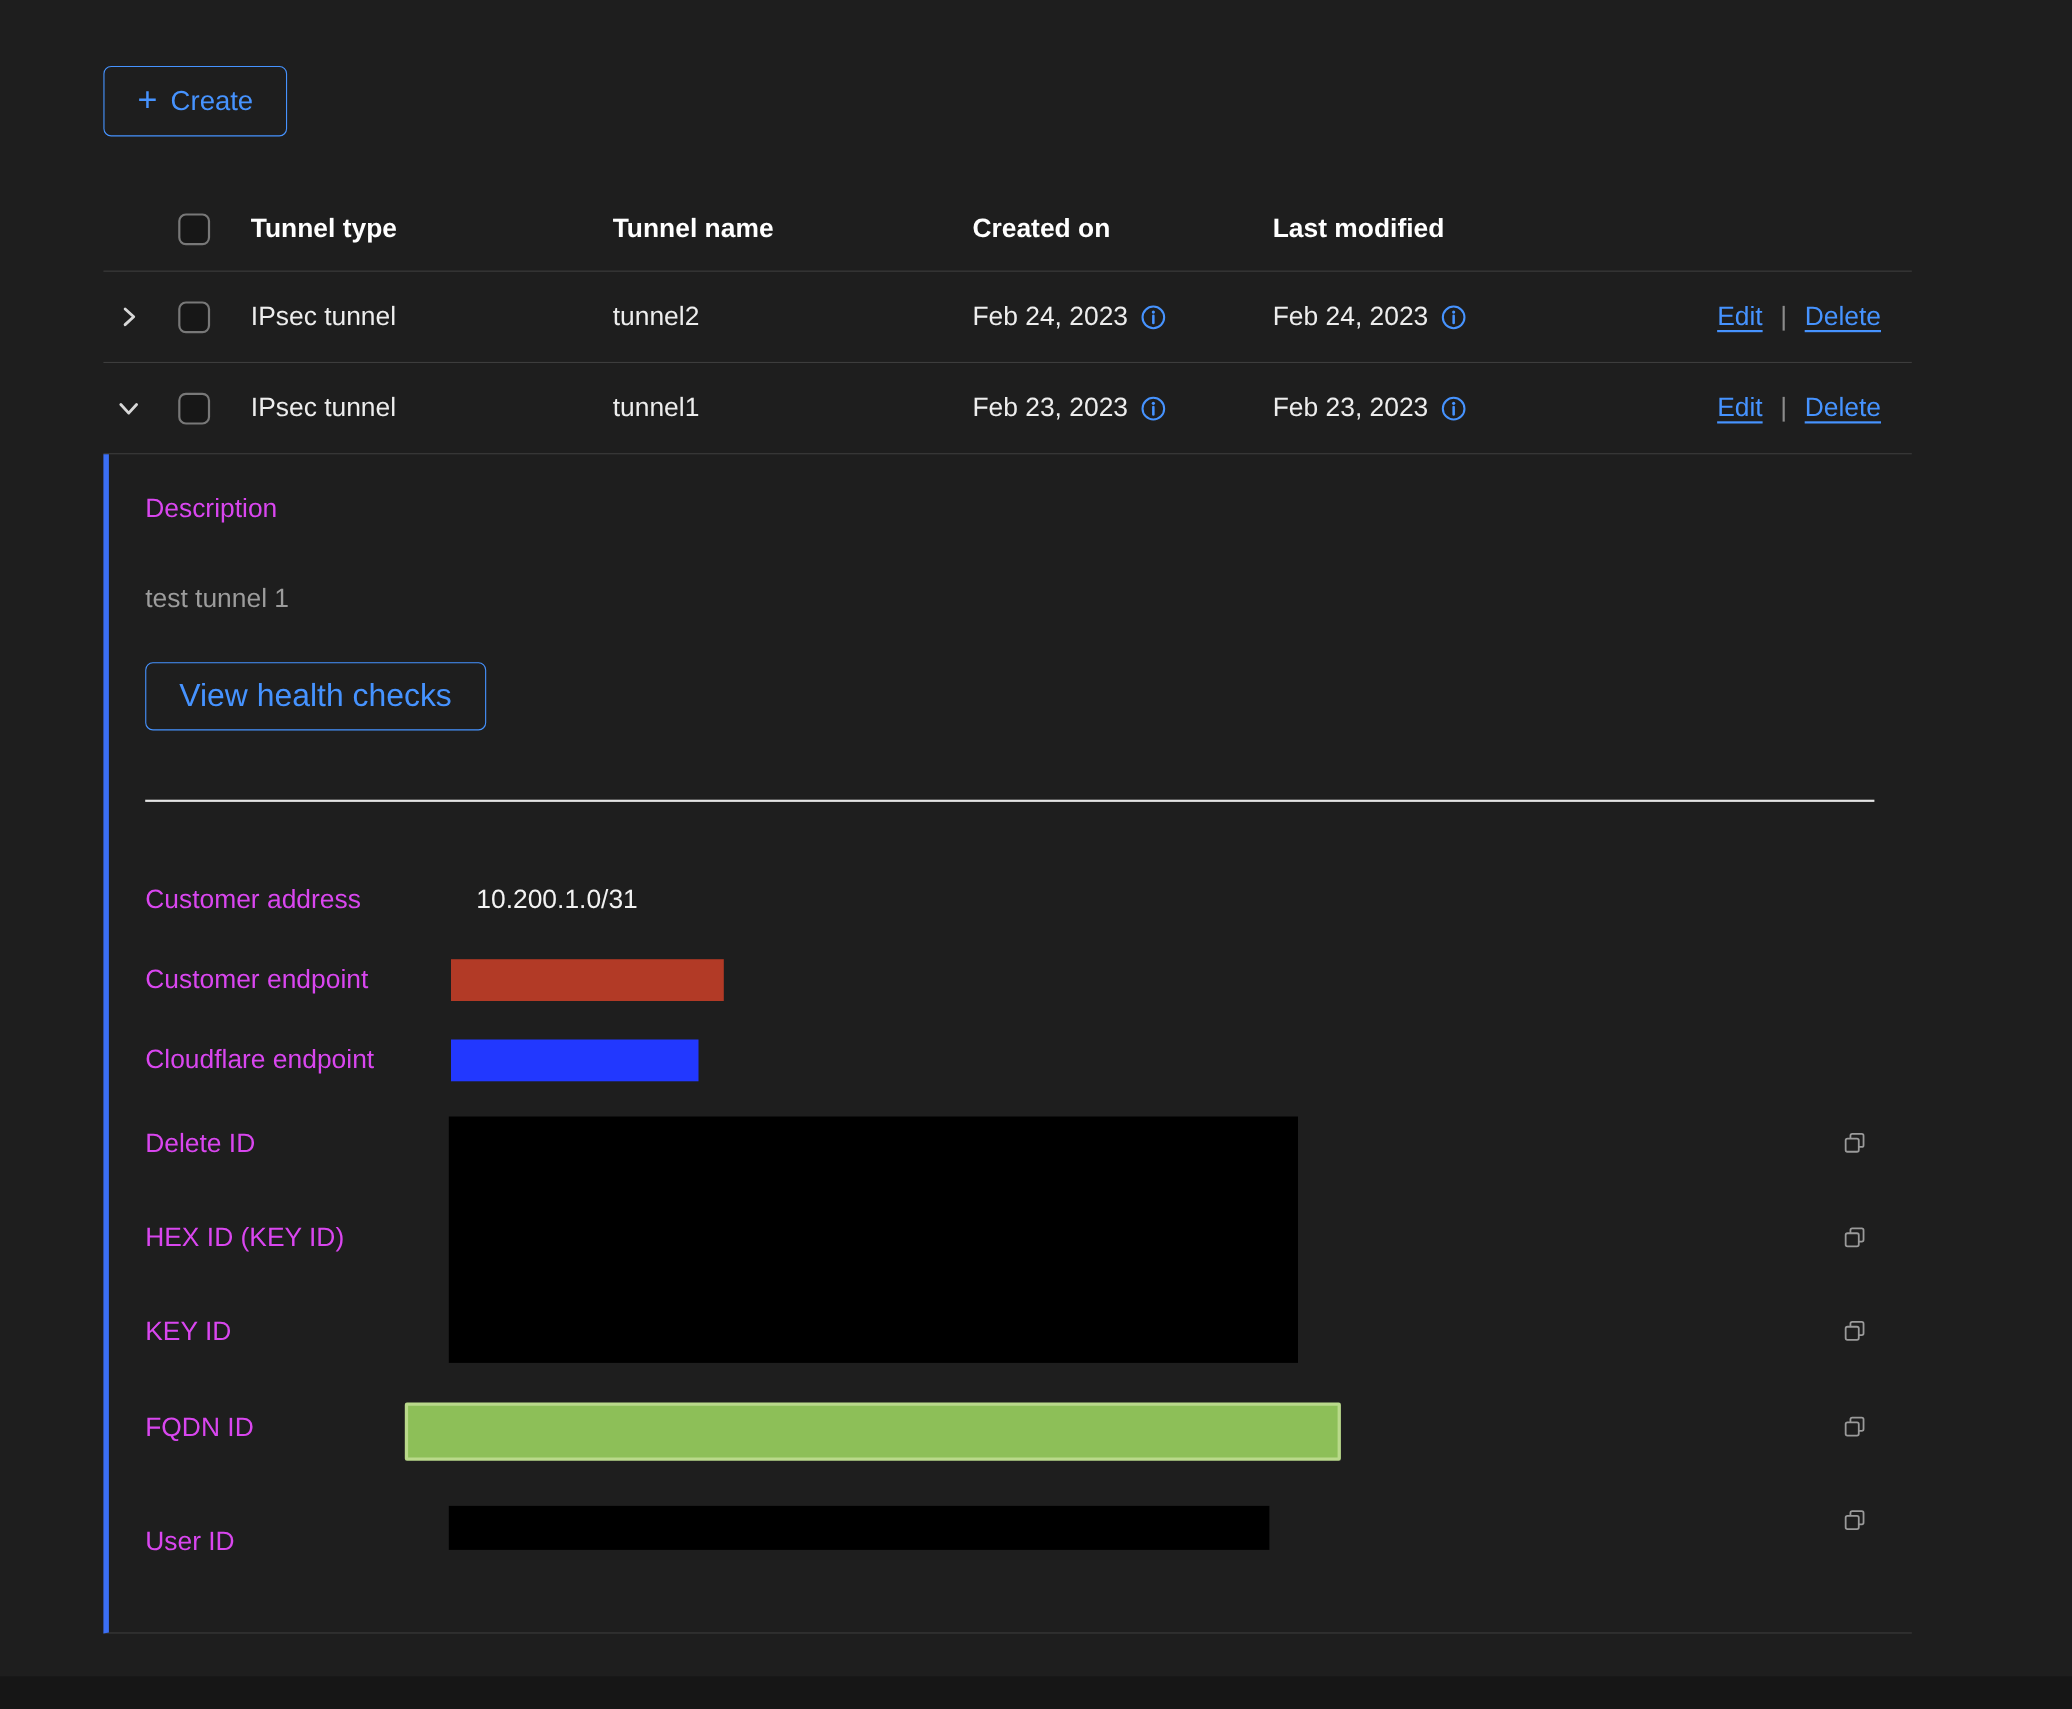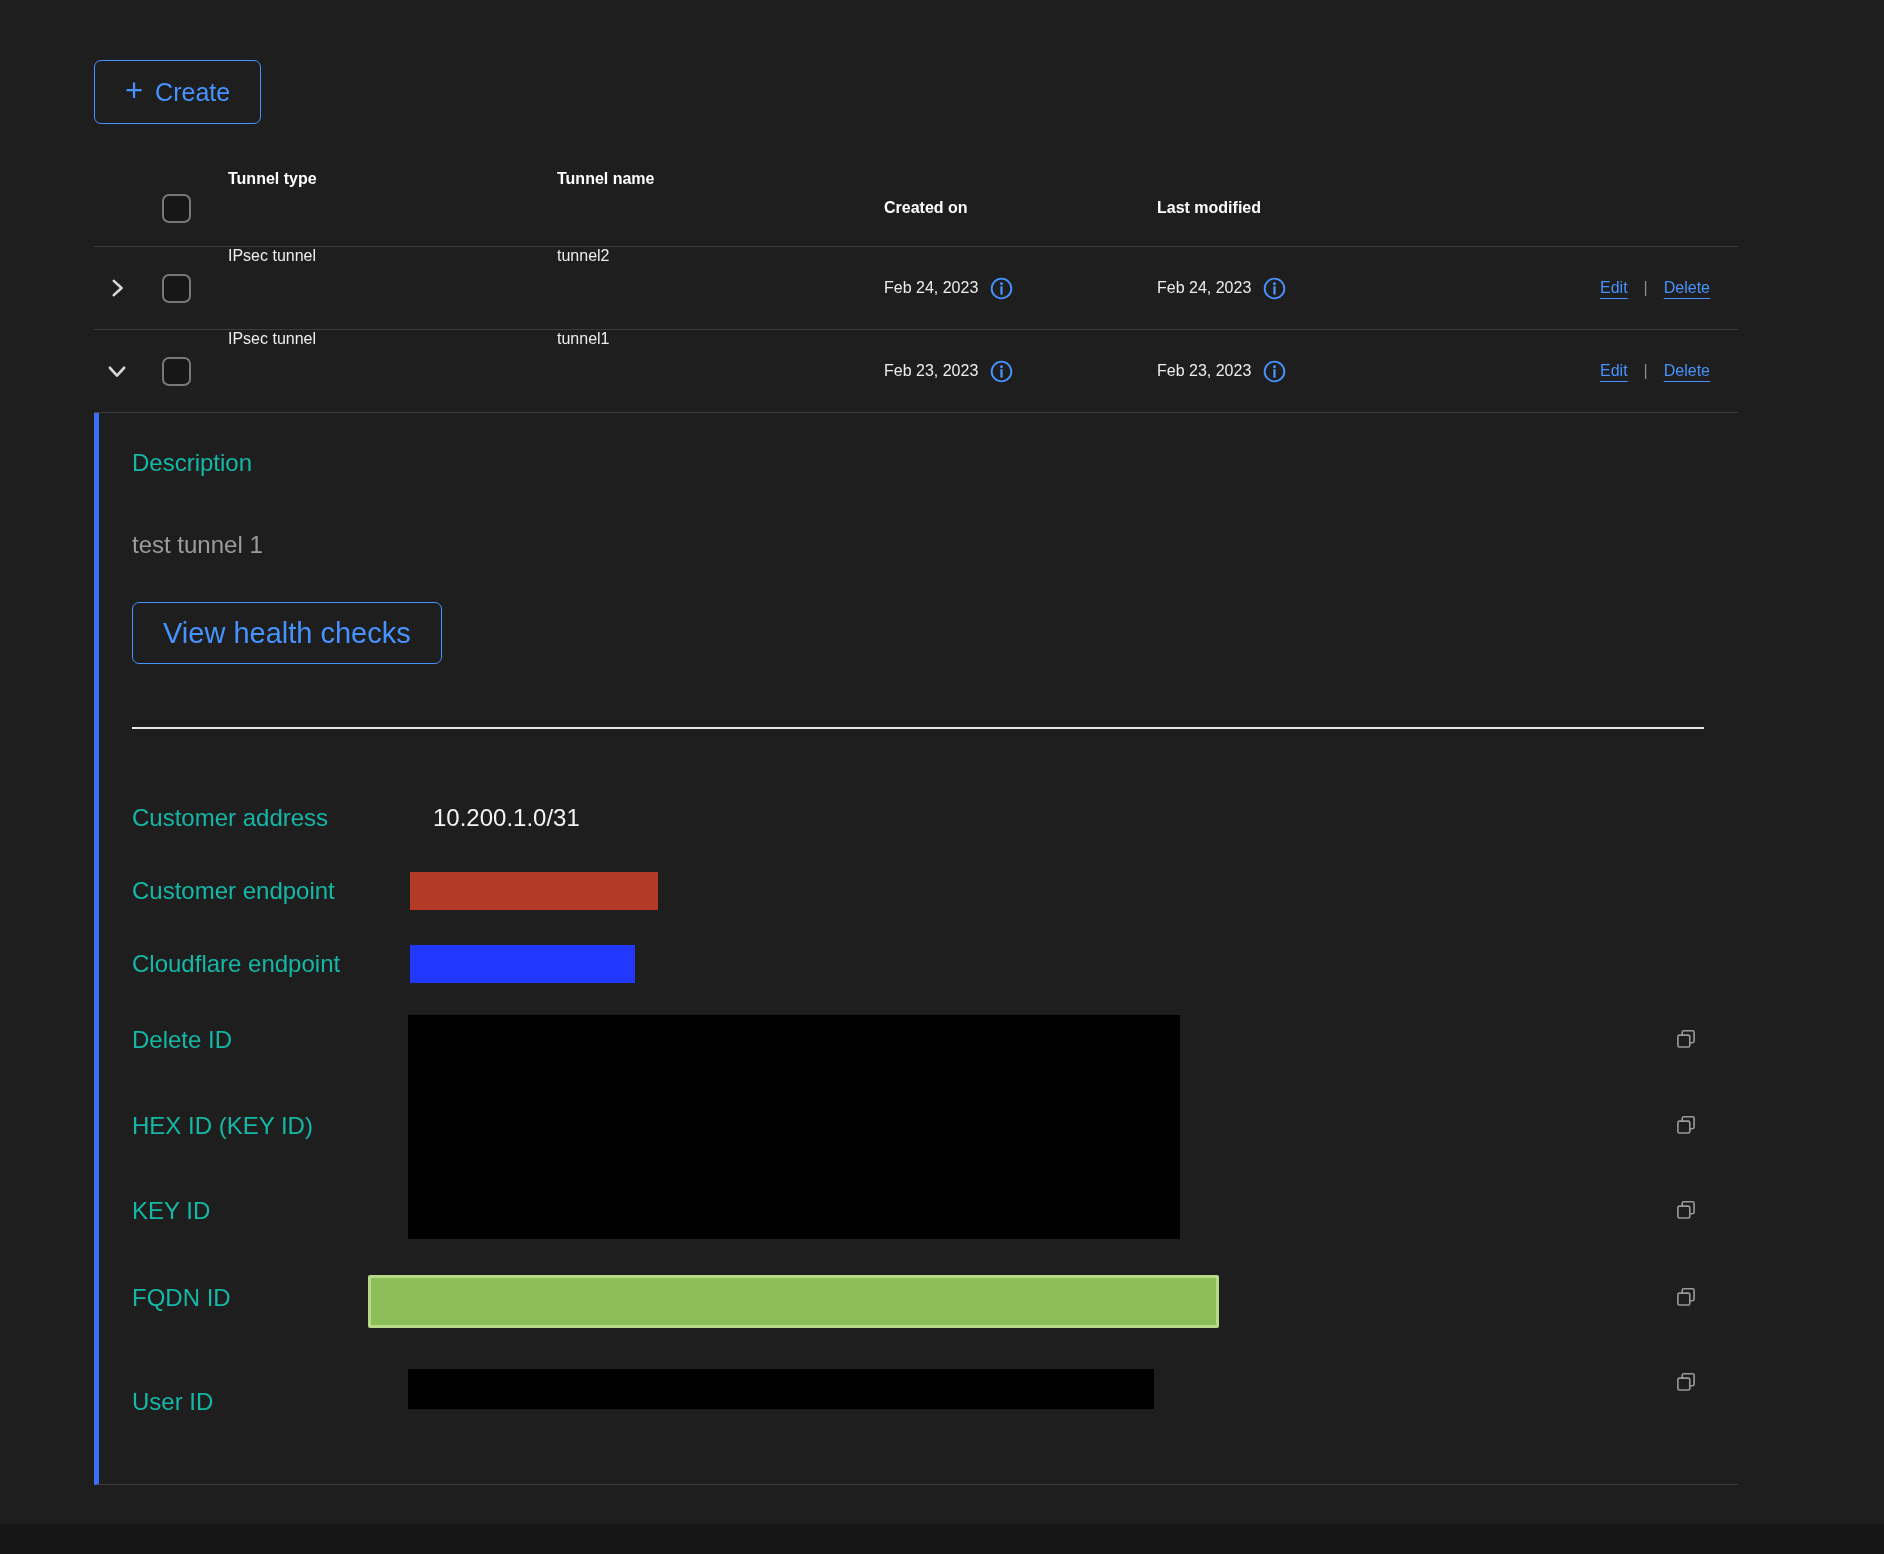--- a/index.html
+++ b/index.html
@@ -15,42 +15,42 @@
   .create-btn{
     display:inline-flex;align-items:center;gap:12px;
     margin:60px 0 0 94px;height:64px;padding:0 30px;
     background:transparent;border:1.5px solid var(--accent-blue,#4693ff);
     border-radius:7px;color:var(--accent-blue,#4693ff);
     font-family:inherit;font-size:25px;cursor:pointer;
   }
   .create-btn .plus{font-size:31px;font-weight:300;line-height:1;margin-top:-3px;}
   
   .table{margin:46px 0 0 94px;width:1644px;}
-  .row{display:flex;height:82px;border-bottom:1px solid var(--border-gray,#3d3d3d);font-size:16px;}
+  .row{display:flex;align-items:center;height:82px;border-bottom:1px solid var(--border-gray,#3d3d3d);font-size:24px;}
   .thead{height:76px;font-weight:700;color:#fff;}
   .c-chev{width:56px;padding-left:10px;box-sizing:border-box;display:flex;align-items:center;}
   .c-check{width:78px;padding-left:12px;box-sizing:border-box;display:flex;align-items:center;}
   .c-type{width:329px;}
   .c-name{width:327px;}
   .c-created{width:273px;display:flex;align-items:center;}
   .c-modified{width:381px;display:flex;align-items:center;}
   .c-actions{margin-left:auto;display:flex;align-items:center;gap:16px;padding-right:28px;}
   .checkbox{width:29px;height:29px;border:2px solid #787878;border-radius:7px;background:#171717;display:inline-block;box-sizing:border-box;}
   .chev-btn{background:none;border:none;padding:0;cursor:pointer;display:flex;align-items:center;color:#d8d8d8;}
   .info{color:var(--accent-blue,#4693ff);margin-left:12px;display:inline-flex;cursor:pointer;}
   .link{color:var(--accent-blue,#4693ff);text-decoration:underline;text-underline-offset:5px;cursor:pointer;}
   .sep{color:#8b8b8b;}
   
   .details{
     position:relative;margin-left:94px;width:1644px;height:1072px;
     border-left:5px solid var(--panel-bar-blue,#3b6ff5);
     border-bottom:1px solid var(--border-gray,#3d3d3d);
     box-sizing:border-box;
   }
-  .d-label{position:absolute;left:33px;font-size:24px;color:#14b8a6;line-height:30px;}
+  .d-label{position:absolute;left:33px;font-size:24px;color:#d946ef;line-height:30px;}
   .d-desc{font-weight:500;}
   .d-muted{position:absolute;left:33px;font-size:24px;color:var(--text-muted,#9c9c9c);line-height:30px;text-align:right;}
   .d-value{position:absolute;font-size:24px;color:#f2f2f2;line-height:30px;}
   .health-btn{
     position:absolute;left:33px;top:189px;height:62px;padding:0 30px;
     background:transparent;border:1.5px solid var(--accent-blue,#4693ff);
     border-radius:7px;color:var(--accent-blue,#4693ff);
     font-family:inherit;font-size:29px;cursor:pointer;
   }
   .divider{position:absolute;left:33px;top:314px;width:1572px;height:2px;background:var(--divider-light,#e4e4e4);}

